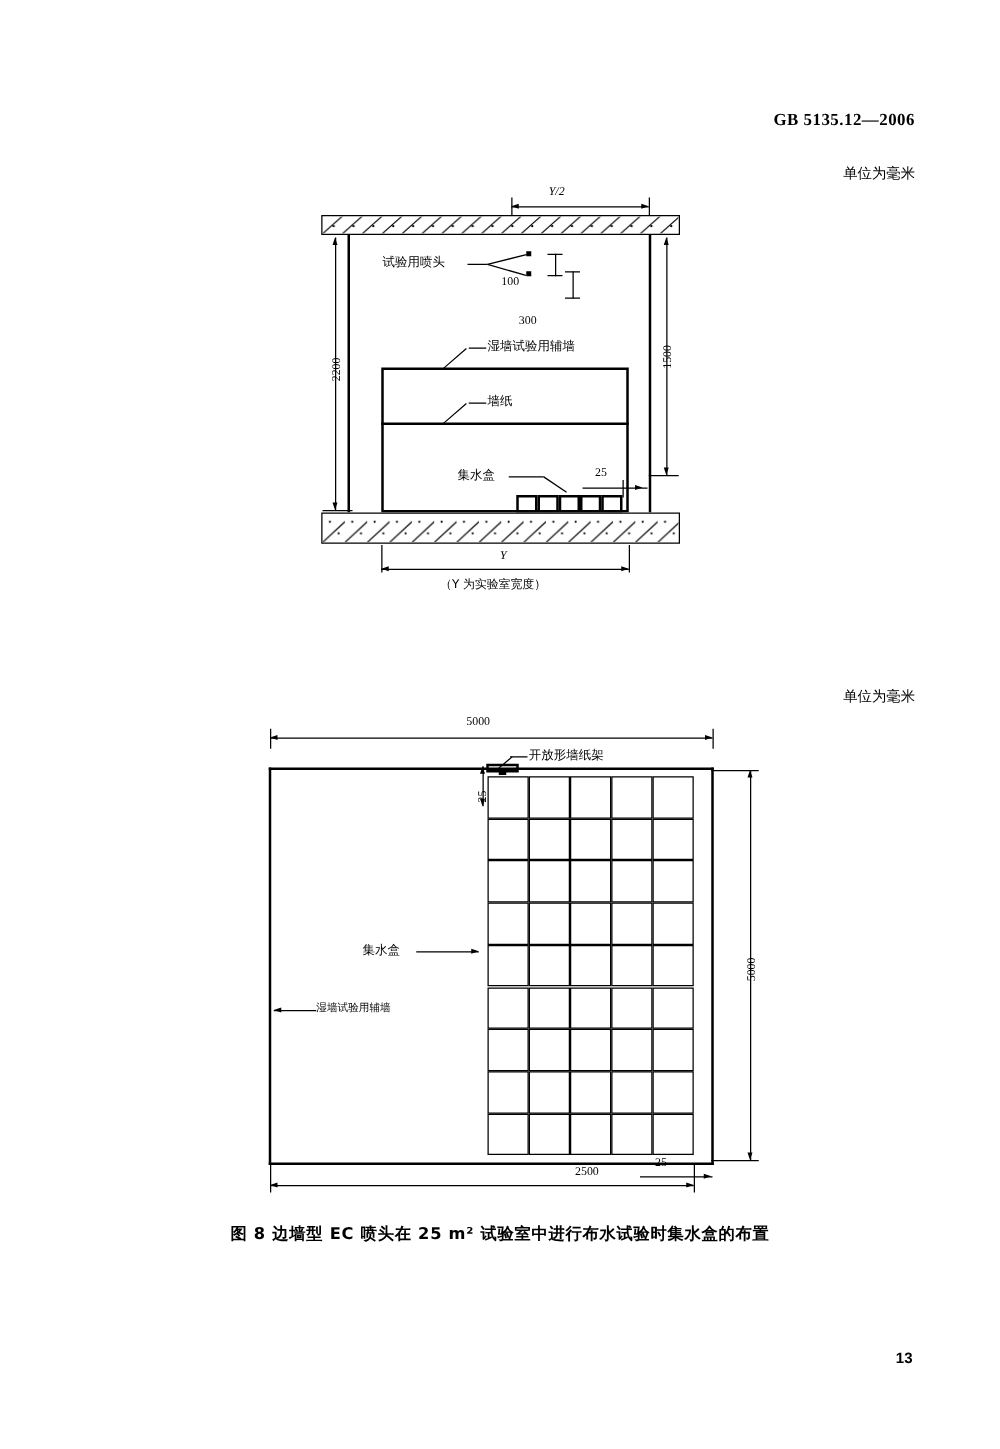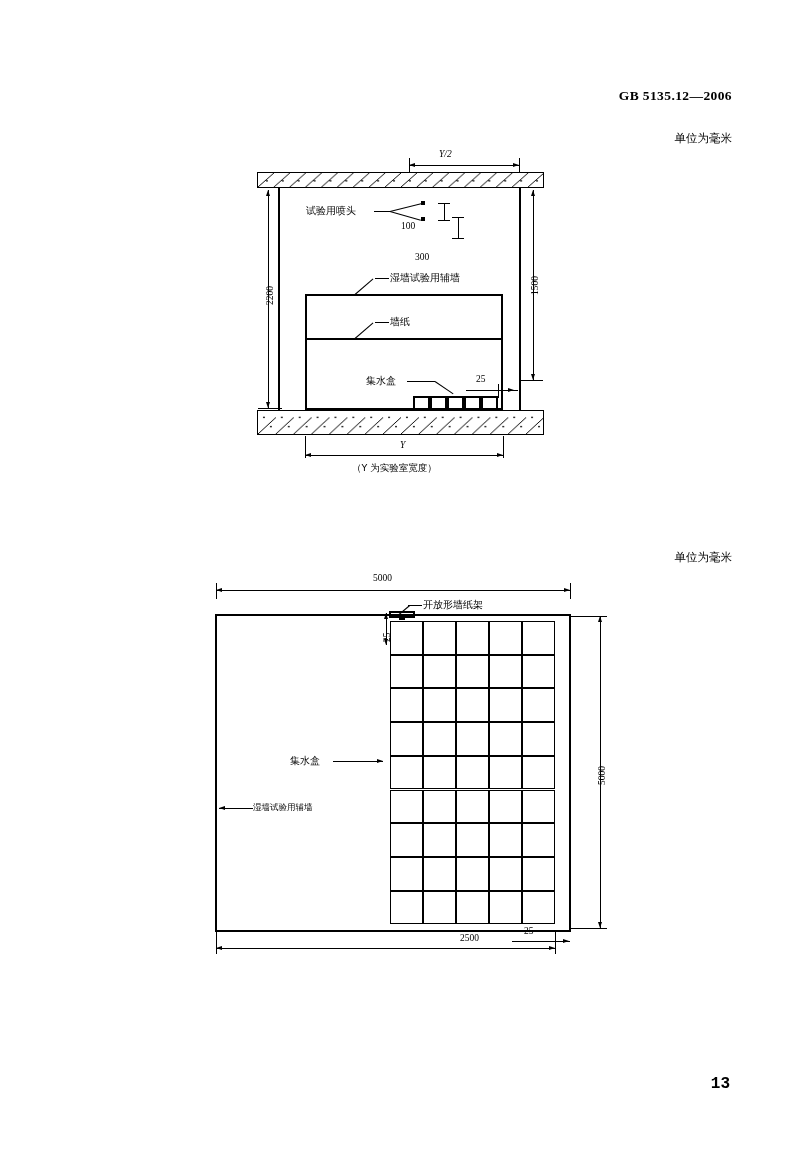--- a/index.html
+++ b/index.html
@@ -108,22 +108,22 @@
     font-size: 13px;
     font-weight: bold;
     font-family: "DejaVu Sans", sans-serif;
     letter-spacing: 0.6px;
   }
 
   .pageno {
     position: absolute;
     right: 70px;
     bottom: 66px;
-    font-size: 16px;
-    font-family: Liberation Mono, monospace;
+    font-size: 12px;
+    font-family: Liberation Sans, sans-serif;
     font-weight: bold;
   }
 
   
   .spk {
     position: absolute;
     width: 4px; height: 4px;
     background: #000;
   }
 
@@ -352,15 +352,16 @@
     <div class="ln hln" style="left:216px;top:948px;width:339px;"></div>
     <div class="arr left" style="left:216px;top:945.5px;"></div>
     <div class="arr right" style="left:549px;top:945.5px;"></div>
     <div class="dim" style="left:460px;top:934px;">2500</div>
 
     <div class="dim" style="left:524px;top:927px;">25</div>
     <div class="ln hln" style="left:512px;top:941px;width:58px;"></div>
     <div class="arr right" style="left:563px;top:938.5px;"></div>
   </div>
 
+  <div class="caption" style="top:978px;">图 8    边墙型 EC 喷头在 25 m² 试验室中进行布水试验时集水盒的布置</div>
 
   <div class="pageno">13</div>
 </div>
 
 </body></html>

